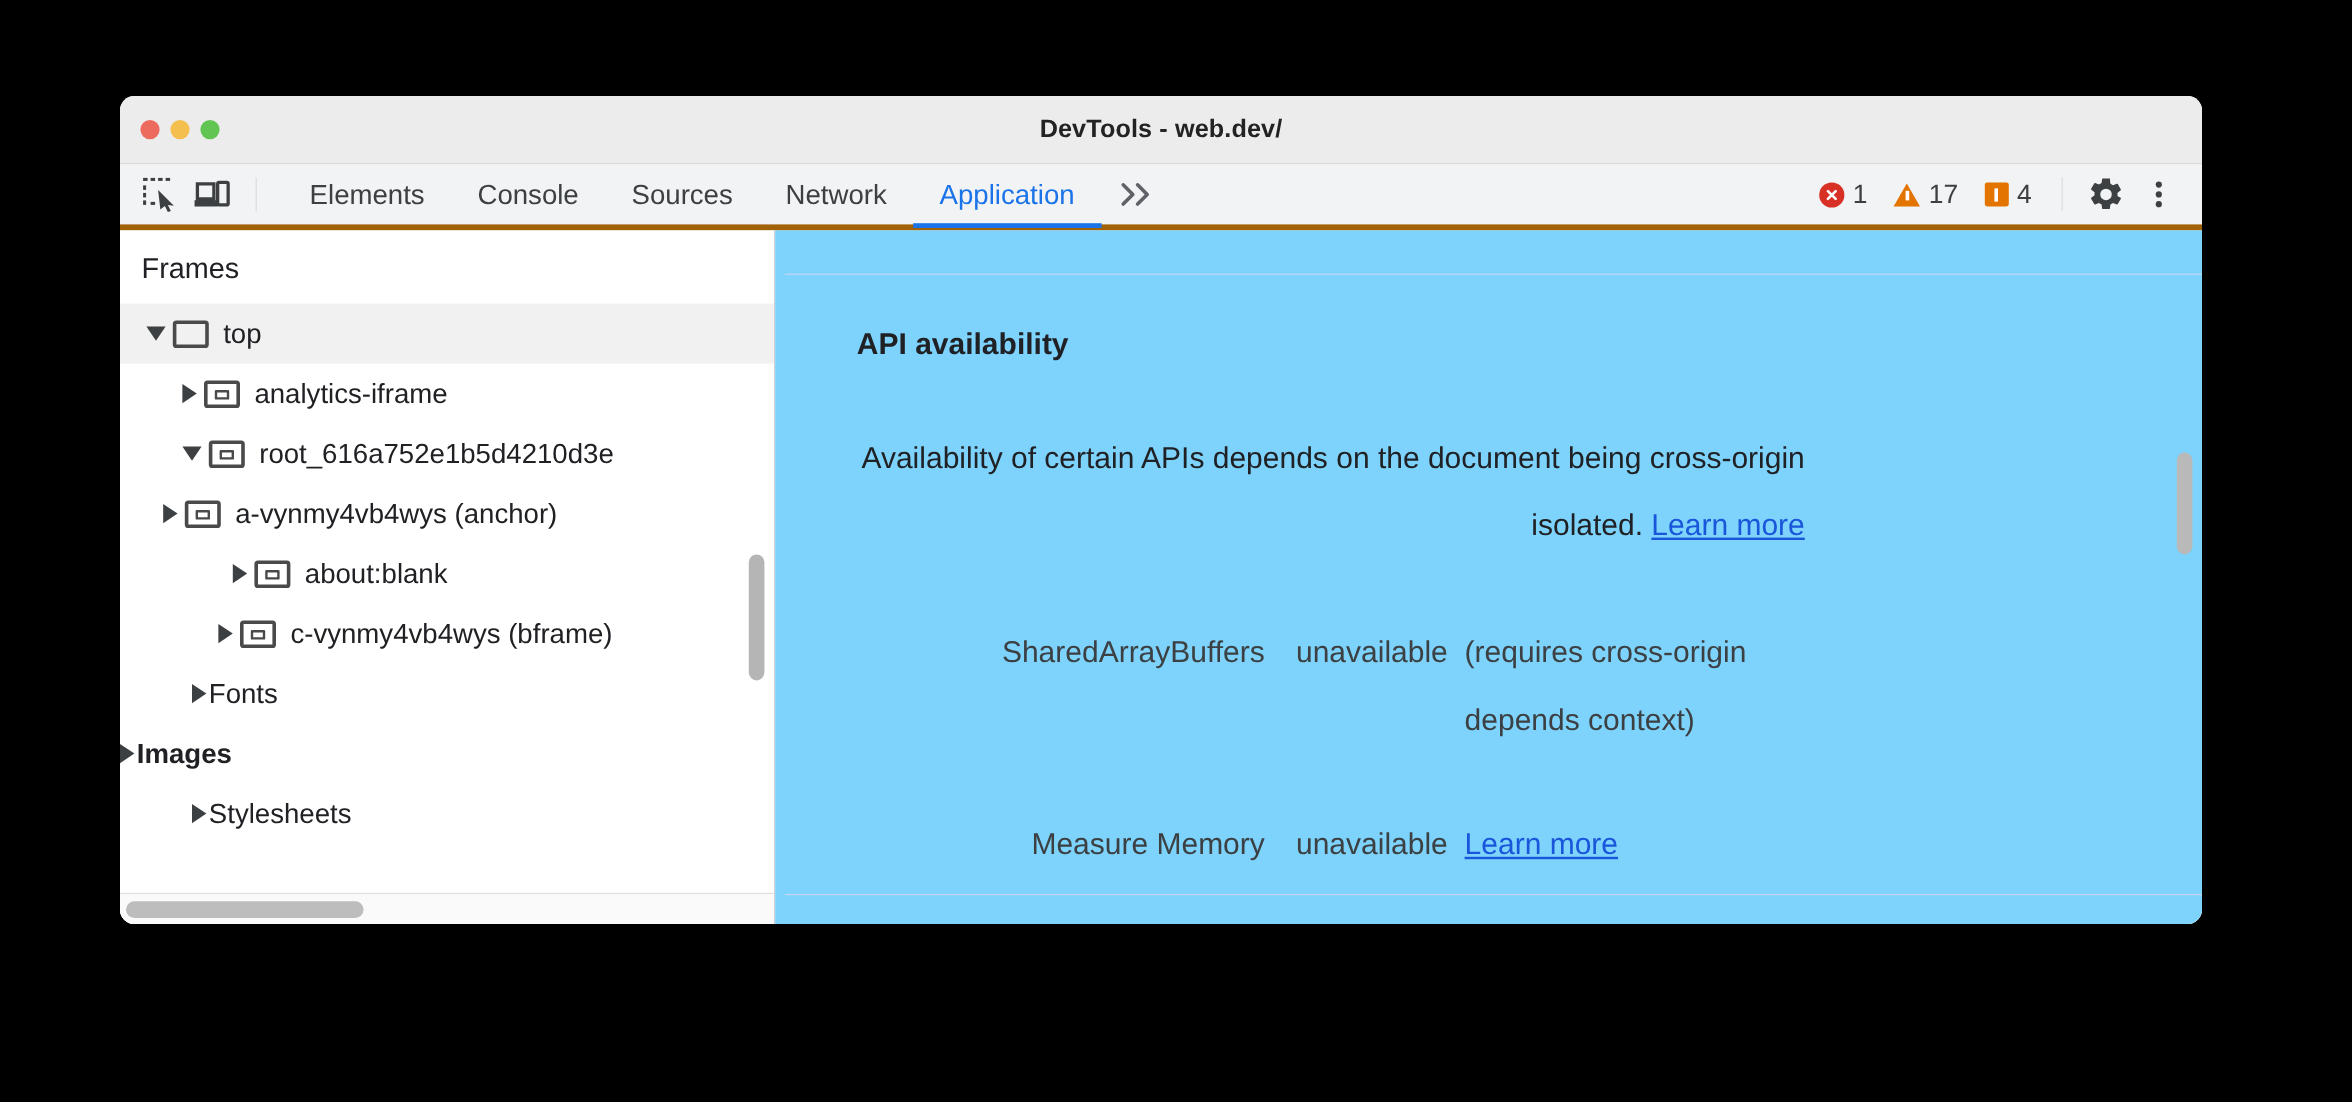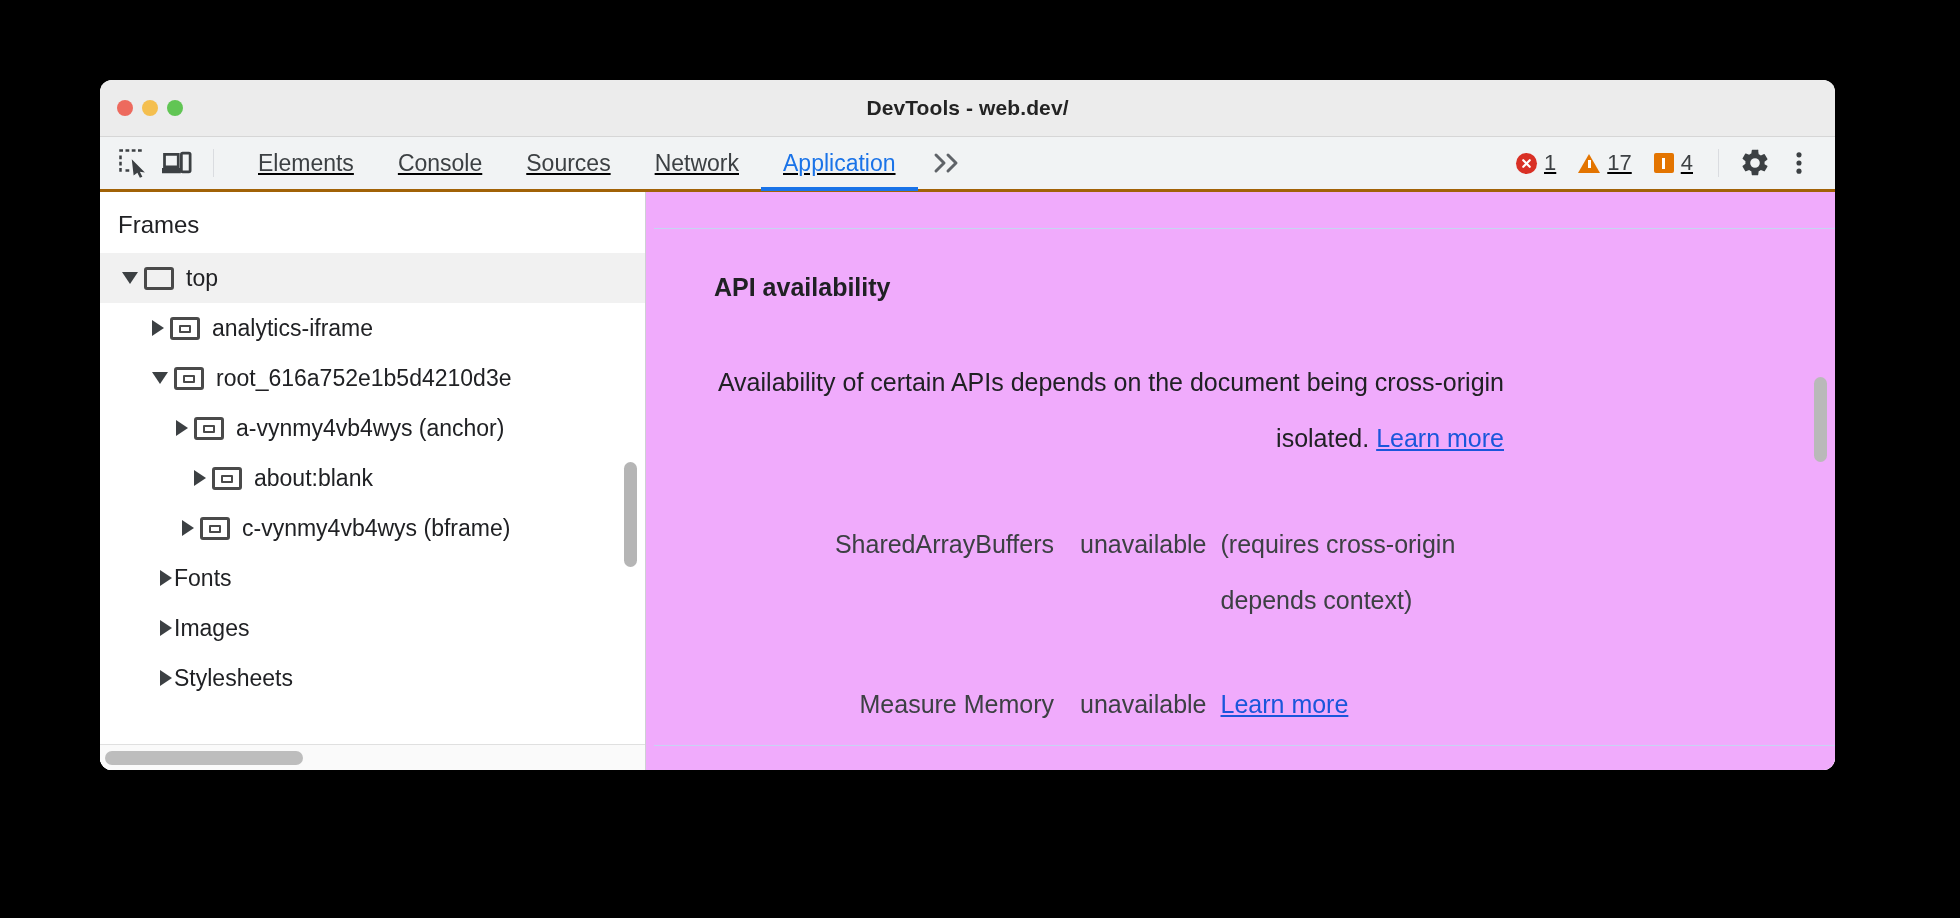--- a/index.html
+++ b/index.html
@@ -66,26 +66,25 @@
     font-weight: bold;
     color: #232323;
     letter-spacing: 0.1px;
   }
 
   
   #toolbar {
     position: relative;
     height: 55px;
     background: #f1f3f4;
-    border-bottom: 3px solid #a16207;
+    border-bottom: 5px solid #a16207;
     display: flex;
     align-items: center;
     padding: 0 0 0 11px;
     box-sizing: border-box;
-    text-decoration: underline;
   }
   .tb-icon-btn {
     width: 44px;
     height: 44px;
     display: flex;
     align-items: center;
     justify-content: center;
     border-radius: 4px;
   }
   .tb-divider {
@@ -284,21 +283,21 @@
     width: 198px;
     height: 14px;
     background: #bdbdbd;
     border-radius: 7px;
   }
 
   
   #main {
     flex: 1;
     position: relative;
-    background: #f0abfc;
+    background: #7dd3fc;
     overflow: hidden;
   }
   #main-top-rule {
     position: absolute;
     left: 8px;
     right: 0;
     top: 36px;
     height: 1px;
     background: #c6d4f2;
   }
@@ -479,21 +478,21 @@
         <span class="ficon child"></span>
         <span class="tree-label">analytics-iframe</span>
       </div>
 
       <div class="tree-row" style="padding-left:52px;">
         <span class="twisty open"></span>
         <span class="ficon child"></span>
         <span class="tree-label">root_616a752e1b5d4210d3e</span>
       </div>
 
-      <div class="tree-row" style="padding-left:76px;text-align:right;">
+      <div class="tree-row" style="padding-left:36px;text-align:right;">
         <span class="twisty closed"></span>
         <span class="ficon child"></span>
         <span class="tree-label">a-vynmy4vb4wys (anchor)</span>
       </div>
 
       <div class="tree-row" style="padding-left:94px;">
         <span class="twisty closed"></span>
         <span class="ficon child"></span>
         <span class="tree-label">about:blank</span>
       </div>
@@ -502,21 +501,21 @@
         <span class="twisty closed"></span>
         <span class="ficon child"></span>
         <span class="tree-label">c-vynmy4vb4wys (bframe)</span>
       </div>
 
       <div class="tree-row" style="padding-left:60px;">
         <span class="twisty closed" style="margin-right:2px;"></span>
         <span class="tree-label">Fonts</span>
       </div>
 
-      <div class="tree-row" style="padding-left:60px;">
+      <div class="tree-row" style="font-weight:bold;">
         <span class="twisty closed" style="margin-right:2px;"></span>
         <span class="tree-label">Images</span>
       </div>
 
       <div class="tree-row" style="padding-left:60px;">
         <span class="twisty closed" style="margin-right:2px;"></span>
         <span class="tree-label">Stylesheets</span>
       </div>
 
 

